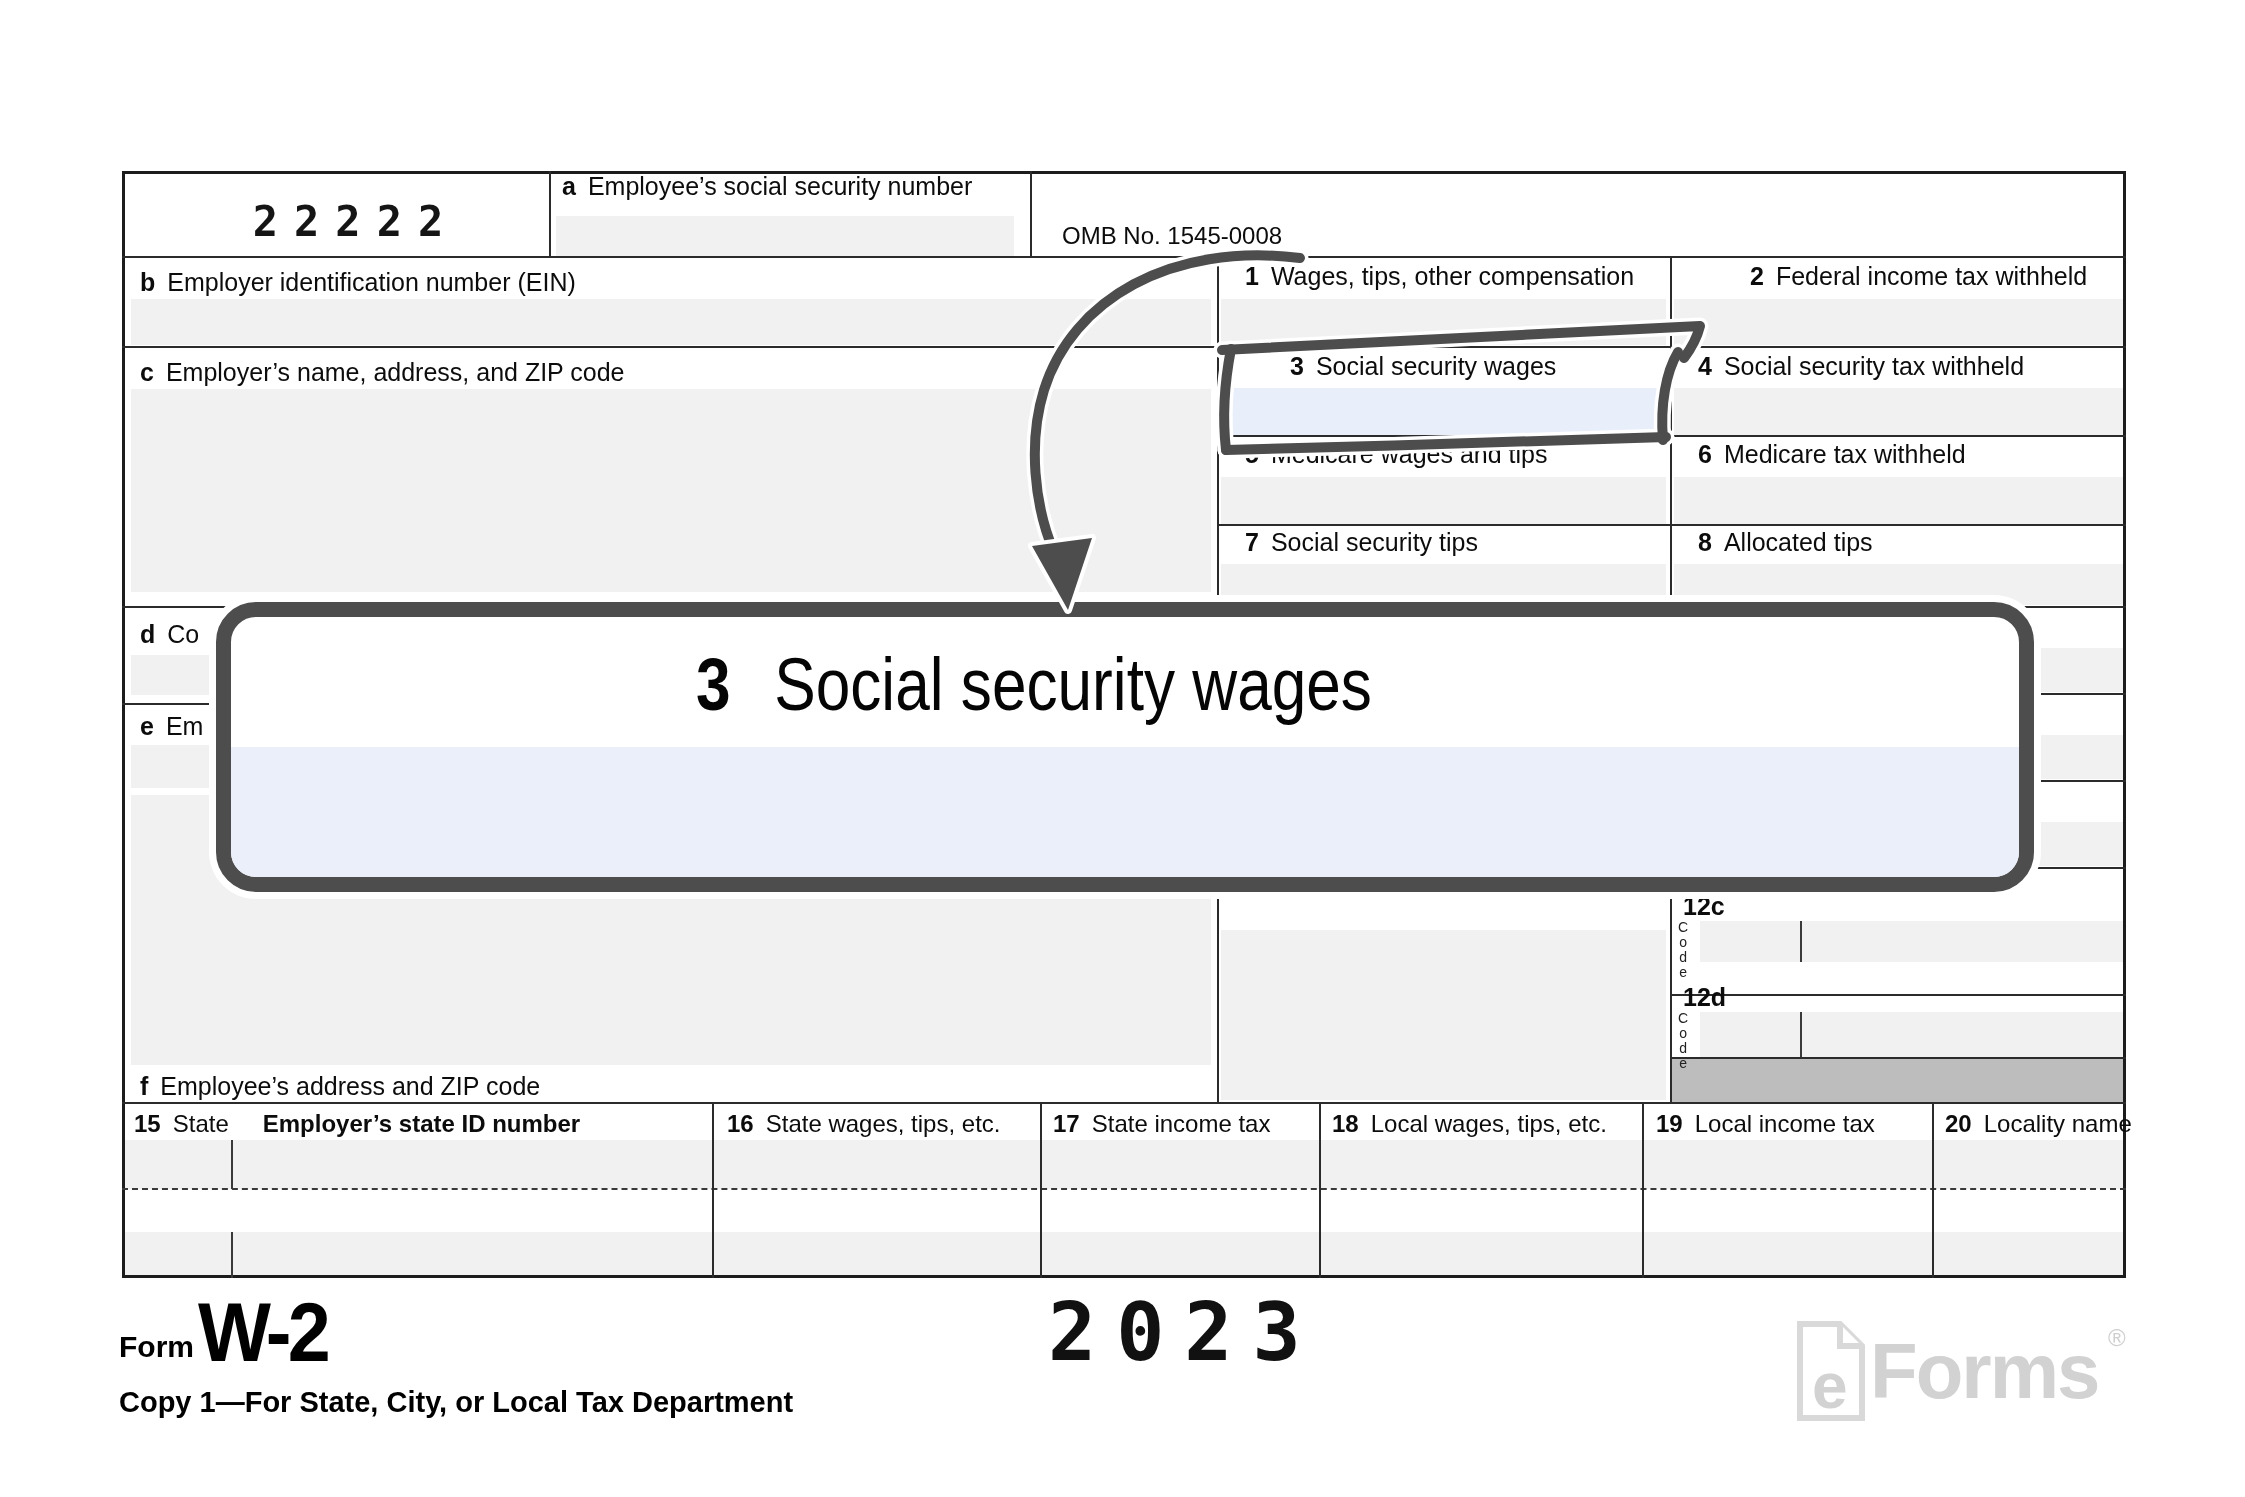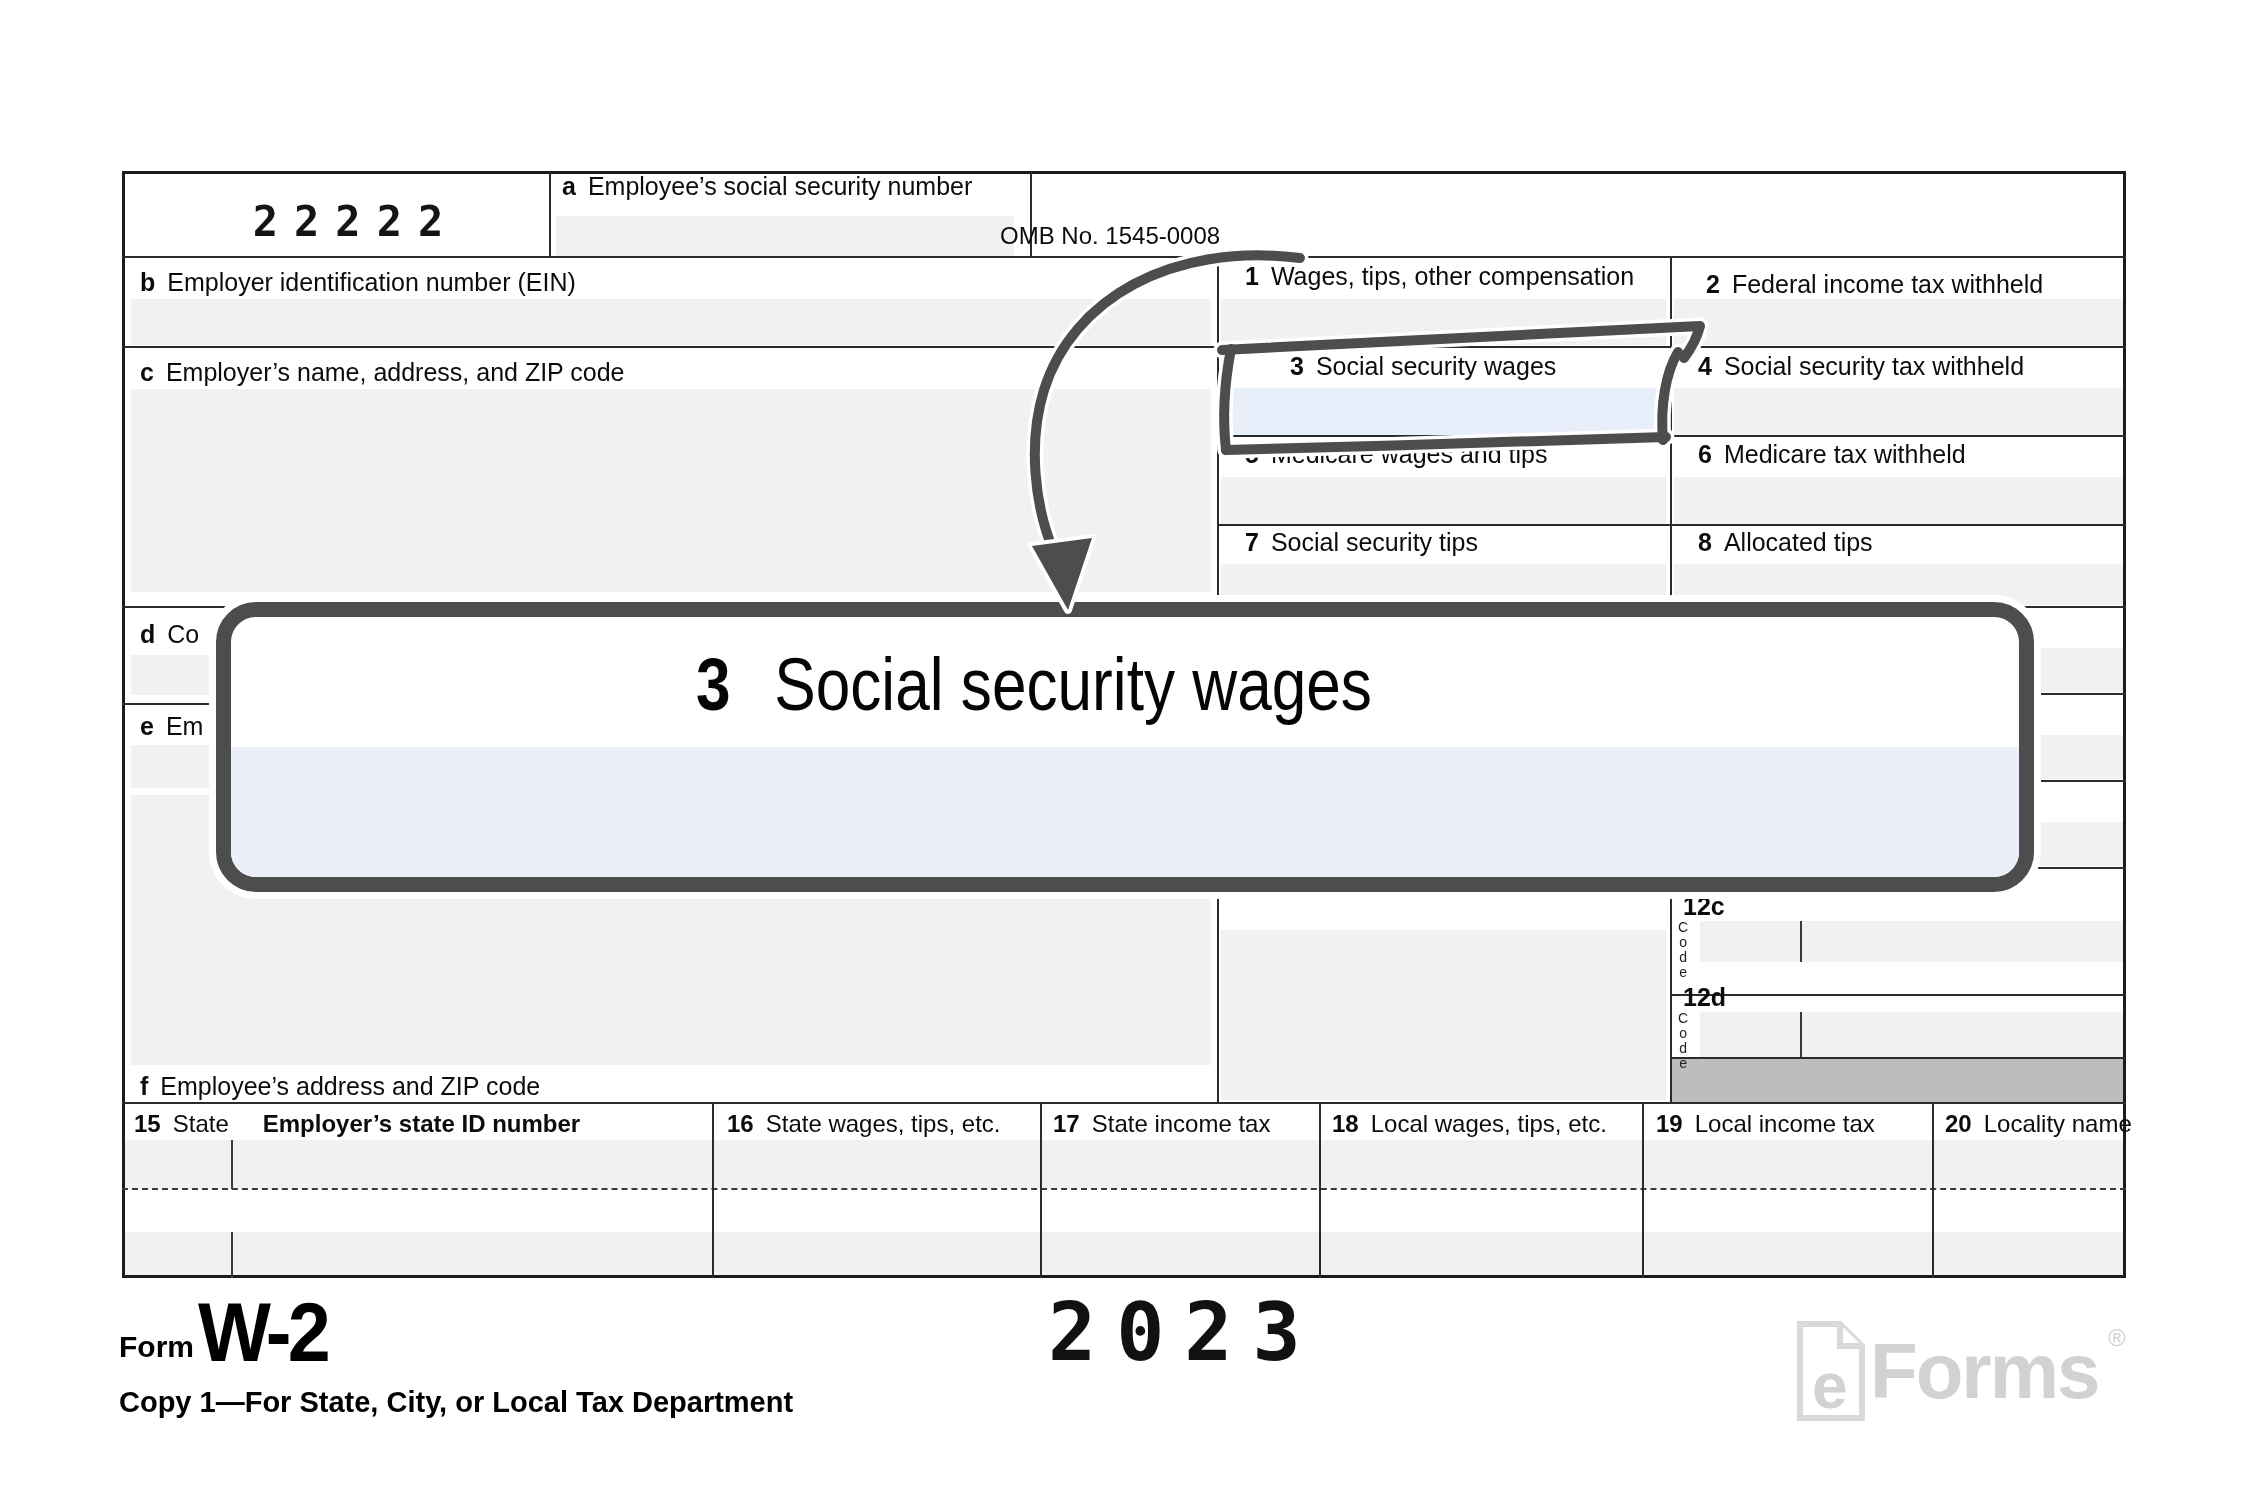--- a/index.html
+++ b/index.html
@@ -107,42 +107,42 @@
   <div class="linev" style="left:1932px;top:1102px;height:176px;"></div>
   <div class="tick" style="left:231px;top:1140px;height:49px;"></div>
   <div class="tick" style="left:231px;top:1232px;height:46px;"></div>
   <div class="tick" style="left:1800px;top:921px;height:41px;"></div>
   <div class="tick" style="left:1800px;top:1012px;height:45px;"></div>
 
   <div class="digits" style="left:163px;top:197px;width:386px;text-align:center;font-size:42px;letter-spacing:16px;">22222</div>
   <div class="lbl" style="left:562px;top:172px;">
     <b>a</b><span>Employee’s social security number</span>
   </div>
-  <div class="lbl sm" style="left:1000px;top:222px;">OMB No. 1545-0008</div>
+  <div class="lbl sm" style="left:1062px;top:222px;">OMB No. 1545-0008</div>
 
   <div class="lbl" style="left:140px;top:268px;">
     <b>b</b><span>Employer identification number (EIN)</span>
   </div>
   <div class="lbl" style="left:140px;top:358px;">
     <b>c</b><span>Employer’s name, address, and ZIP code</span>
   </div>
   <div class="lbl" style="left:140px;top:620px;">
     <b>d</b><span>Co</span>
   </div>
   <div class="lbl" style="left:140px;top:712px;">
     <b>e</b><span>Em</span>
   </div>
   <div class="lbl" style="left:140px;top:1072px;">
     <b>f</b><span>Employee’s address and ZIP code</span>
   </div>
 
   <div class="lbl" style="left:1245px;top:262px;">
     <b>1</b><span>Wages, tips, other compensation</span>
   </div>
-  <div class="lbl" style="left:1706px;top:262px;margin-top:8px;">
+  <div class="lbl" style="left:1750px;top:262px;">
     <b>2</b><span>Federal income tax withheld</span>
   </div>
   <div class="lbl" style="left:1245px;top:352px;margin-left:45px;">
     <b>3</b><span>Social security wages</span>
   </div>
   <div class="lbl" style="left:1698px;top:352px;">
     <b>4</b><span>Social security tax withheld</span>
   </div>
   <div class="lbl" style="left:1245px;top:440px;">
     <b>5</b><span>Medicare wages and tips</span>

